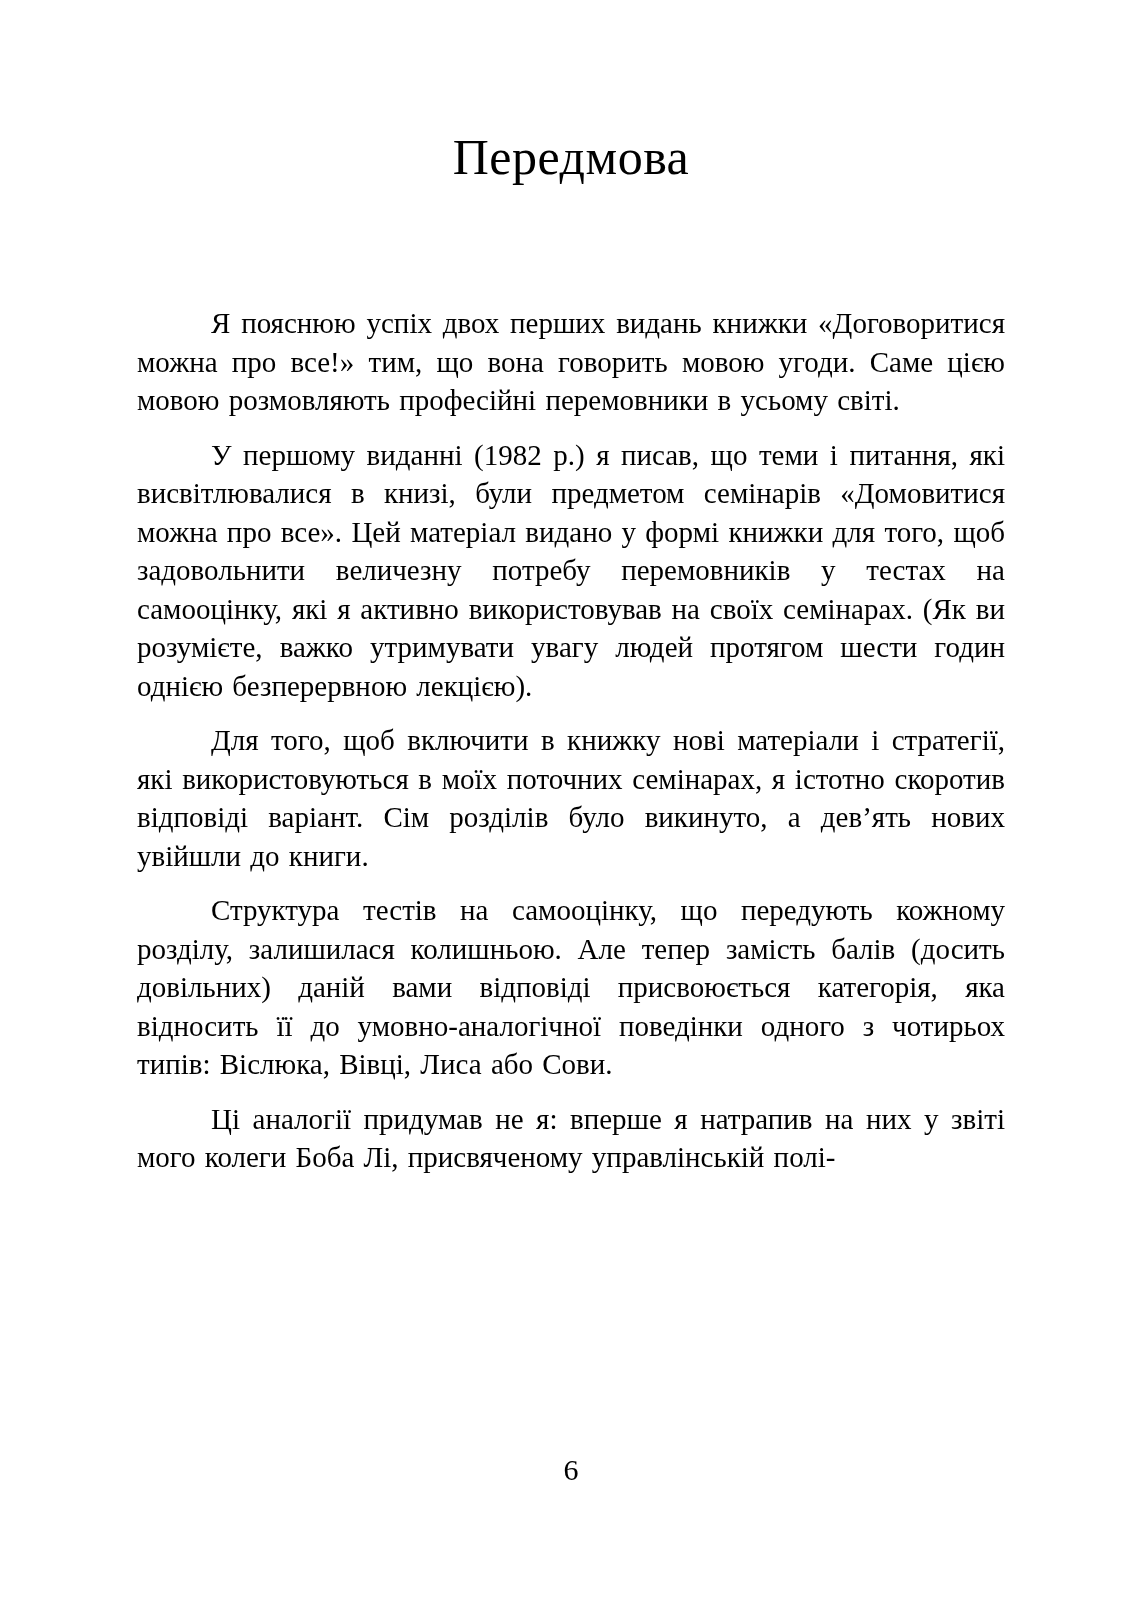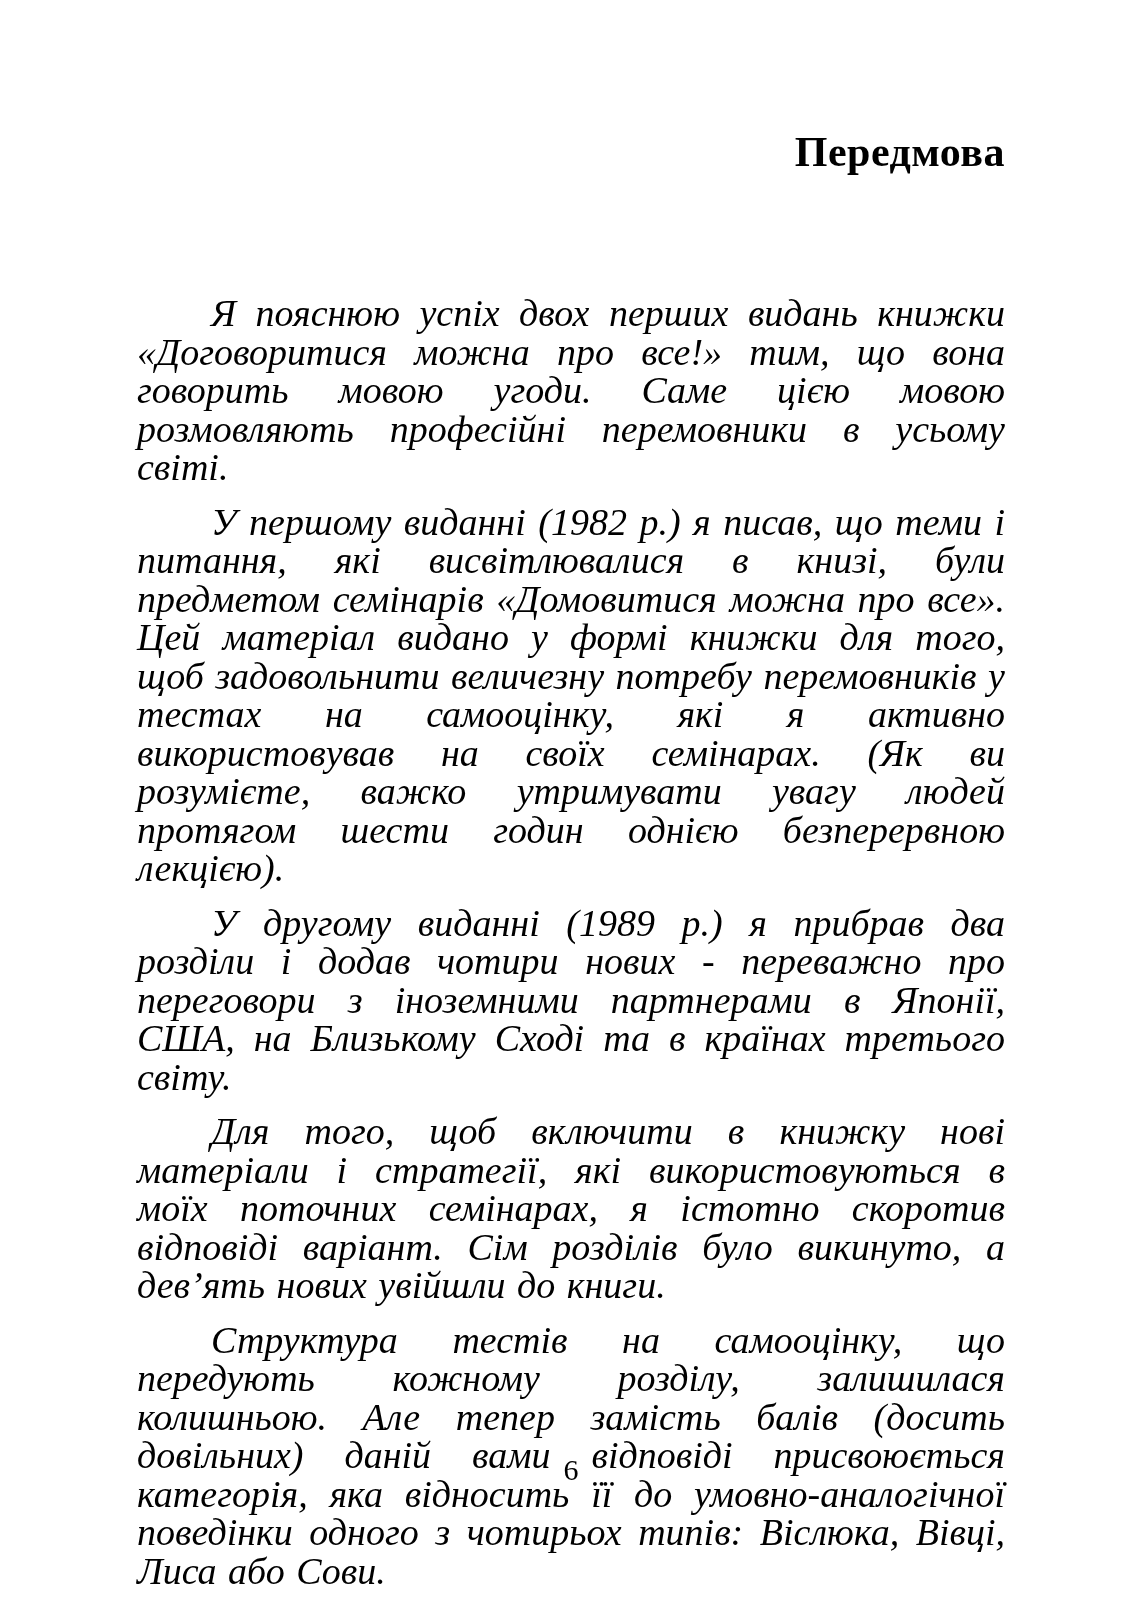--- a/index.html
+++ b/index.html
@@ -18,34 +18,33 @@
     overflow: hidden;
   }
   .content {
     position: absolute;
     left: 137px;
     top: 128px;
     width: 868px;
   }
   .doc-title {
     margin: 0 0 118px 0;
-    text-align: right;
-    font-size: 42px;
-    font-weight: bold;
+    text-align: center;
+    font-size: 50px;
+    font-weight: normal;
     letter-spacing: 0.5px;
   }
   .para {
     margin: 12px 0 16px 0;
-    font-size: 38px;
+    font-size: 29px;
     line-height: 38.5px;
     text-align: justify;
     text-indent: 74px;
     word-spacing: 2px;
     hyphens: none;
-    font-style: italic;
   }
   .page-number {
     position: absolute;
     left: 0;
     bottom: 128px;
     width: 100%;
     text-align: center;
     font-size: 30px;
   }
 </style>
@@ -53,22 +52,22 @@
 <body>
 
 <div class="page">
   <div class="content">
     <h1 class="doc-title">Передмова</h1>
 
     <p class="para">Я пояснюю успіх двох перших видань книжки «Договоритися можна про все!» тим, що вона говорить мовою угоди. Саме цією мовою розмовляють професійні перемовники в усьому світі.</p>
 
     <p class="para">У першому виданні (1982 р.) я писав, що теми і питання, які висвітлювалися в книзі, були предметом семінарів «Домовитися можна про все». Цей матеріал видано у формі книжки для того, щоб задовольнити величезну потребу перемовників у тестах на самооцінку, які я активно використовував на своїх семінарах. (Як ви розумієте, важко утримувати увагу людей протягом шести годин однією безперервною лекцією).</p>
 
-    <p class="para">У другому виданні (1989 р.) я прибрав два розділи і додав чотири нових - переважно про переговори з іноземними партнерами в Японії, США, на Близькому Сході та в країнах третього світу.</p>
 
     <p class="para">Для того, щоб включити в книжку нові матеріали і стратегії, які використовуються в моїх поточних семінарах, я істотно скоротив відповіді варіант. Сім розділів було викинуто, а дев’ять нових увійшли до книги.</p>
 
     <p class="para">Структура тестів на самооцінку, що передують кожному розділу, залишилася колишньою. Але тепер замість балів (досить довільних) даній вами відповіді присвоюється категорія, яка відносить її до умовно-аналогічної поведінки одного з чотирьох типів: Віслюка, Вівці, Лиса або Сови.</p>
 
+    <p class="para">Ці аналогії придумав не я: вперше я натрапив на них у звіті мого колеги Боба Лі, присвяченому управлінській полі-</p>
   </div>
 
   <div class="page-number">6</div>
 </div>
 
 </body></html>

